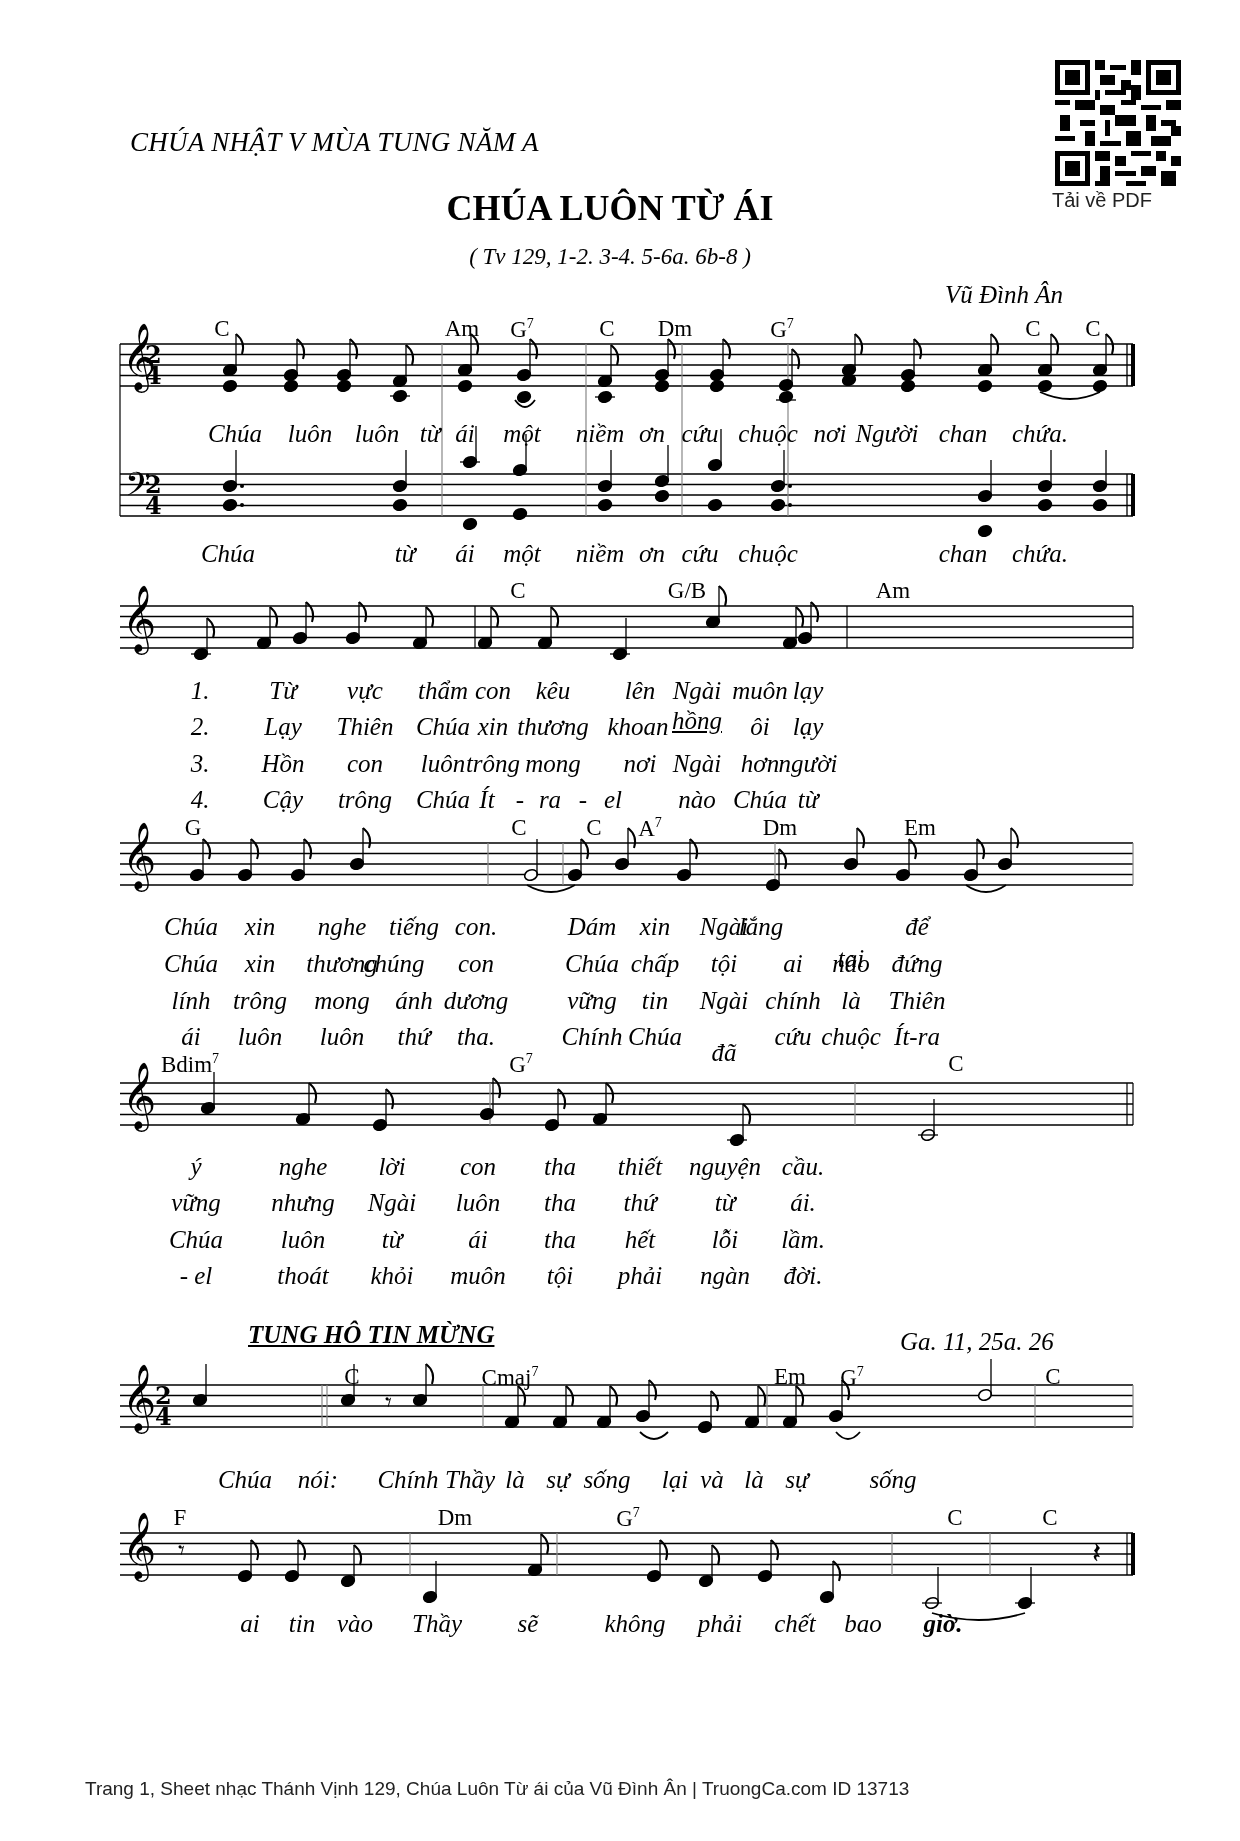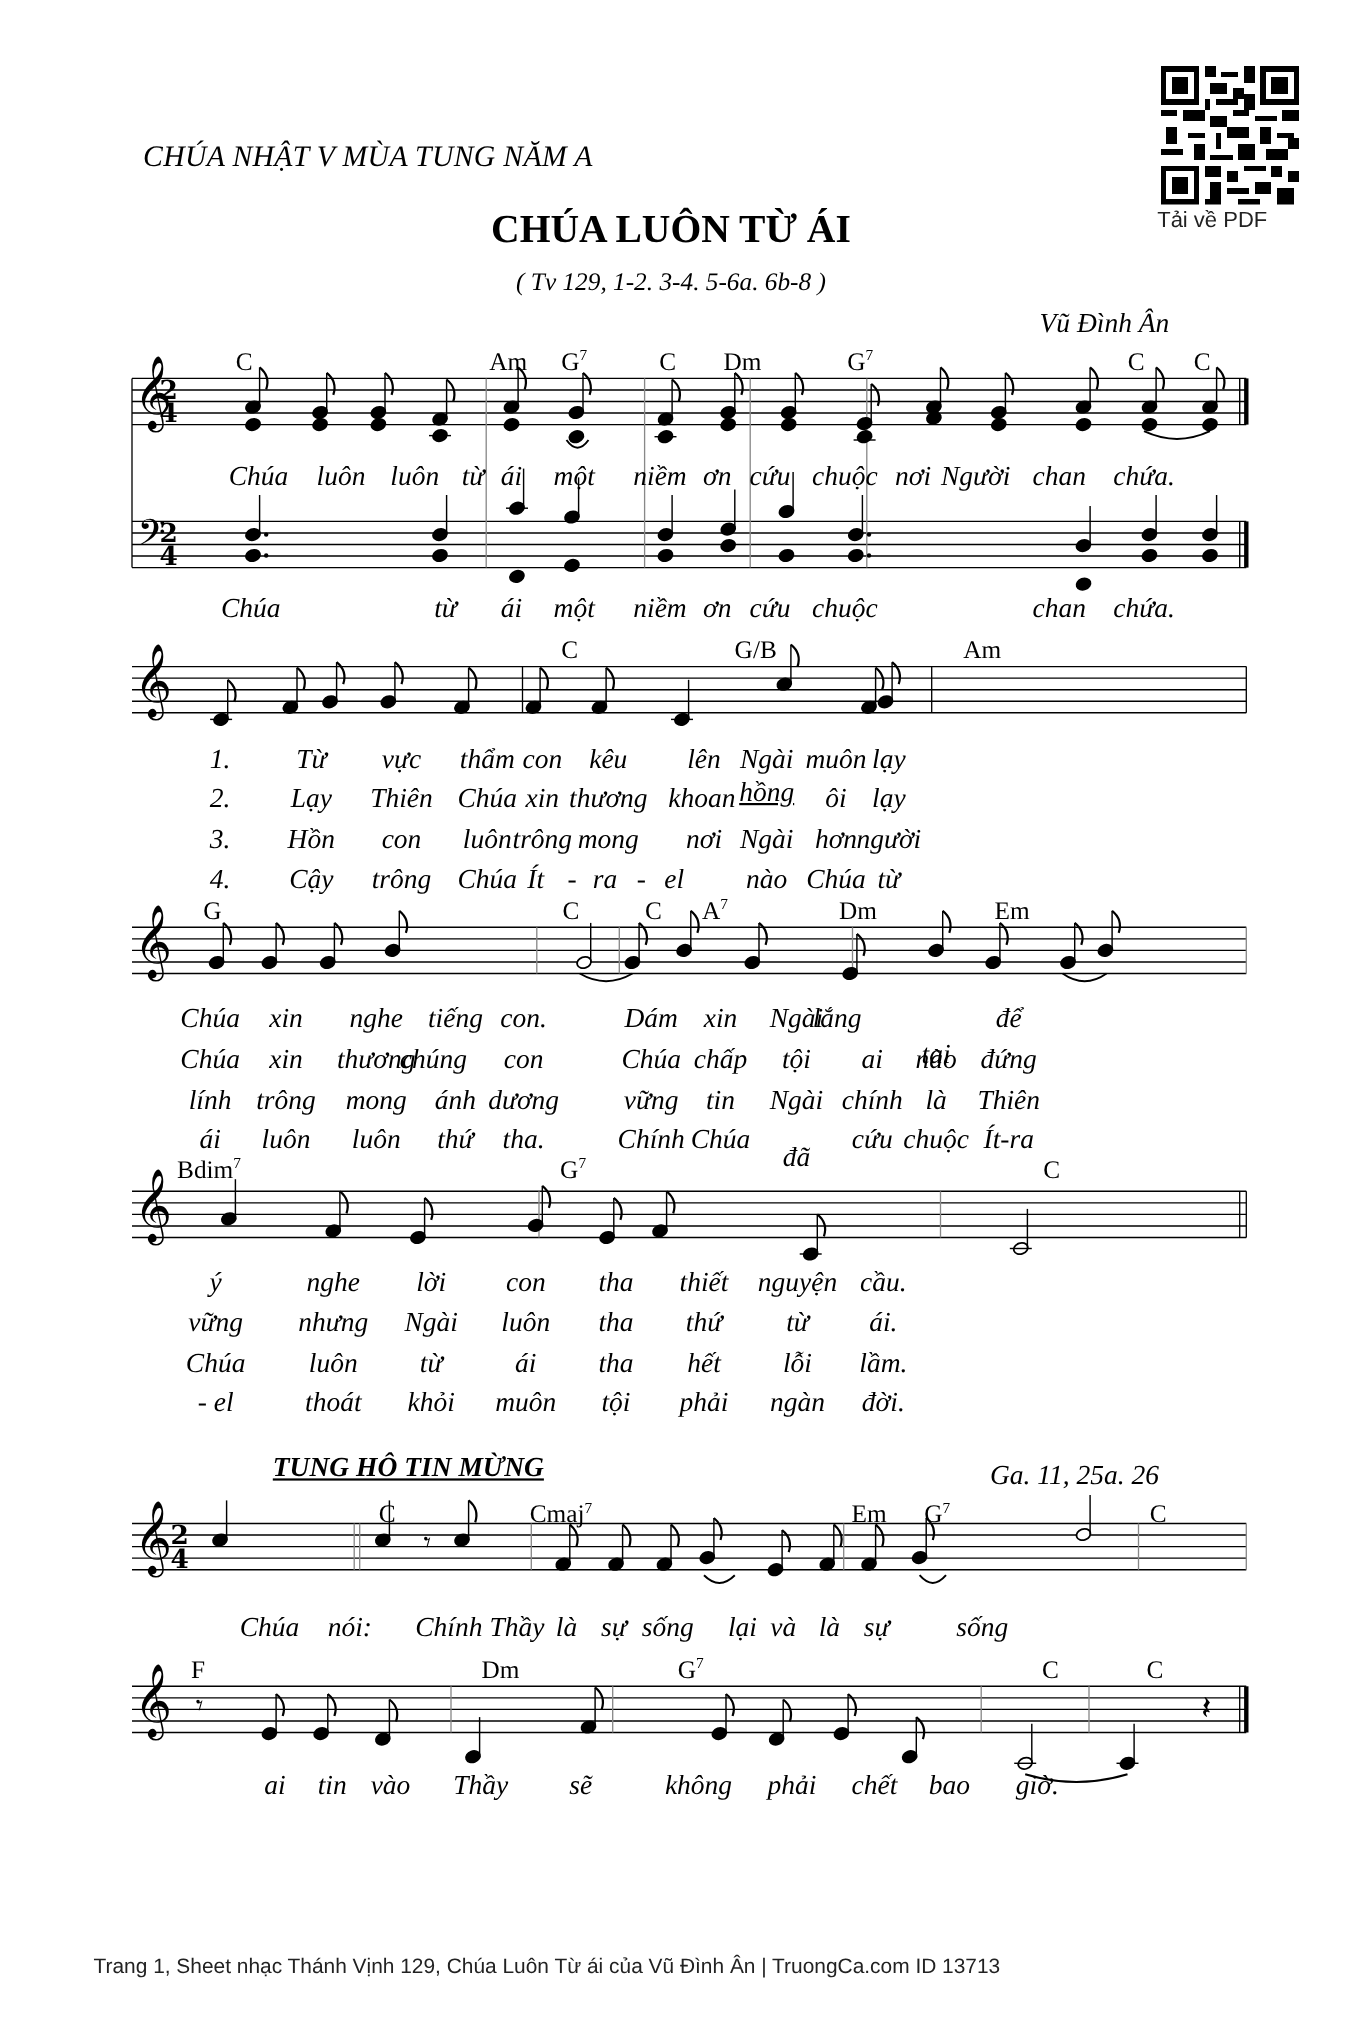--- a/index.html
+++ b/index.html
@@ -649,16 +649,16 @@
 <div id="accl2-lyrics">
     <div class="lyric" style="left: 250px; top: 1610px;">ai</div>
     <div class="lyric" style="left: 302px; top: 1610px;">tin</div>
     <div class="lyric" style="left: 355px; top: 1610px;">vào</div>
     <div class="lyric" style="left: 437px; top: 1610px;">Thầy</div>
     <div class="lyric" style="left: 528px; top: 1610px;">sẽ</div>
     <div class="lyric" style="left: 635px; top: 1610px;">không</div>
     <div class="lyric" style="left: 720px; top: 1610px;">phải</div>
     <div class="lyric" style="left: 795px; top: 1610px;">chết</div>
     <div class="lyric" style="left: 863px; top: 1610px;">bao</div>
-    <div class="lyric" style="left: 943px; top: 1610px;">giờ.</div>
+    <div class="lyric" style="left: 943px; top: 1610px; font-weight: bold;">giờ.</div>
   </div>
 
 <div class="abs footer">Trang 1, Sheet nhạc Thánh Vịnh 129, Chúa Luôn Từ ái của Vũ Đình Ân  | TruongCa.com ID 13713</div>
 
 </body></html>

